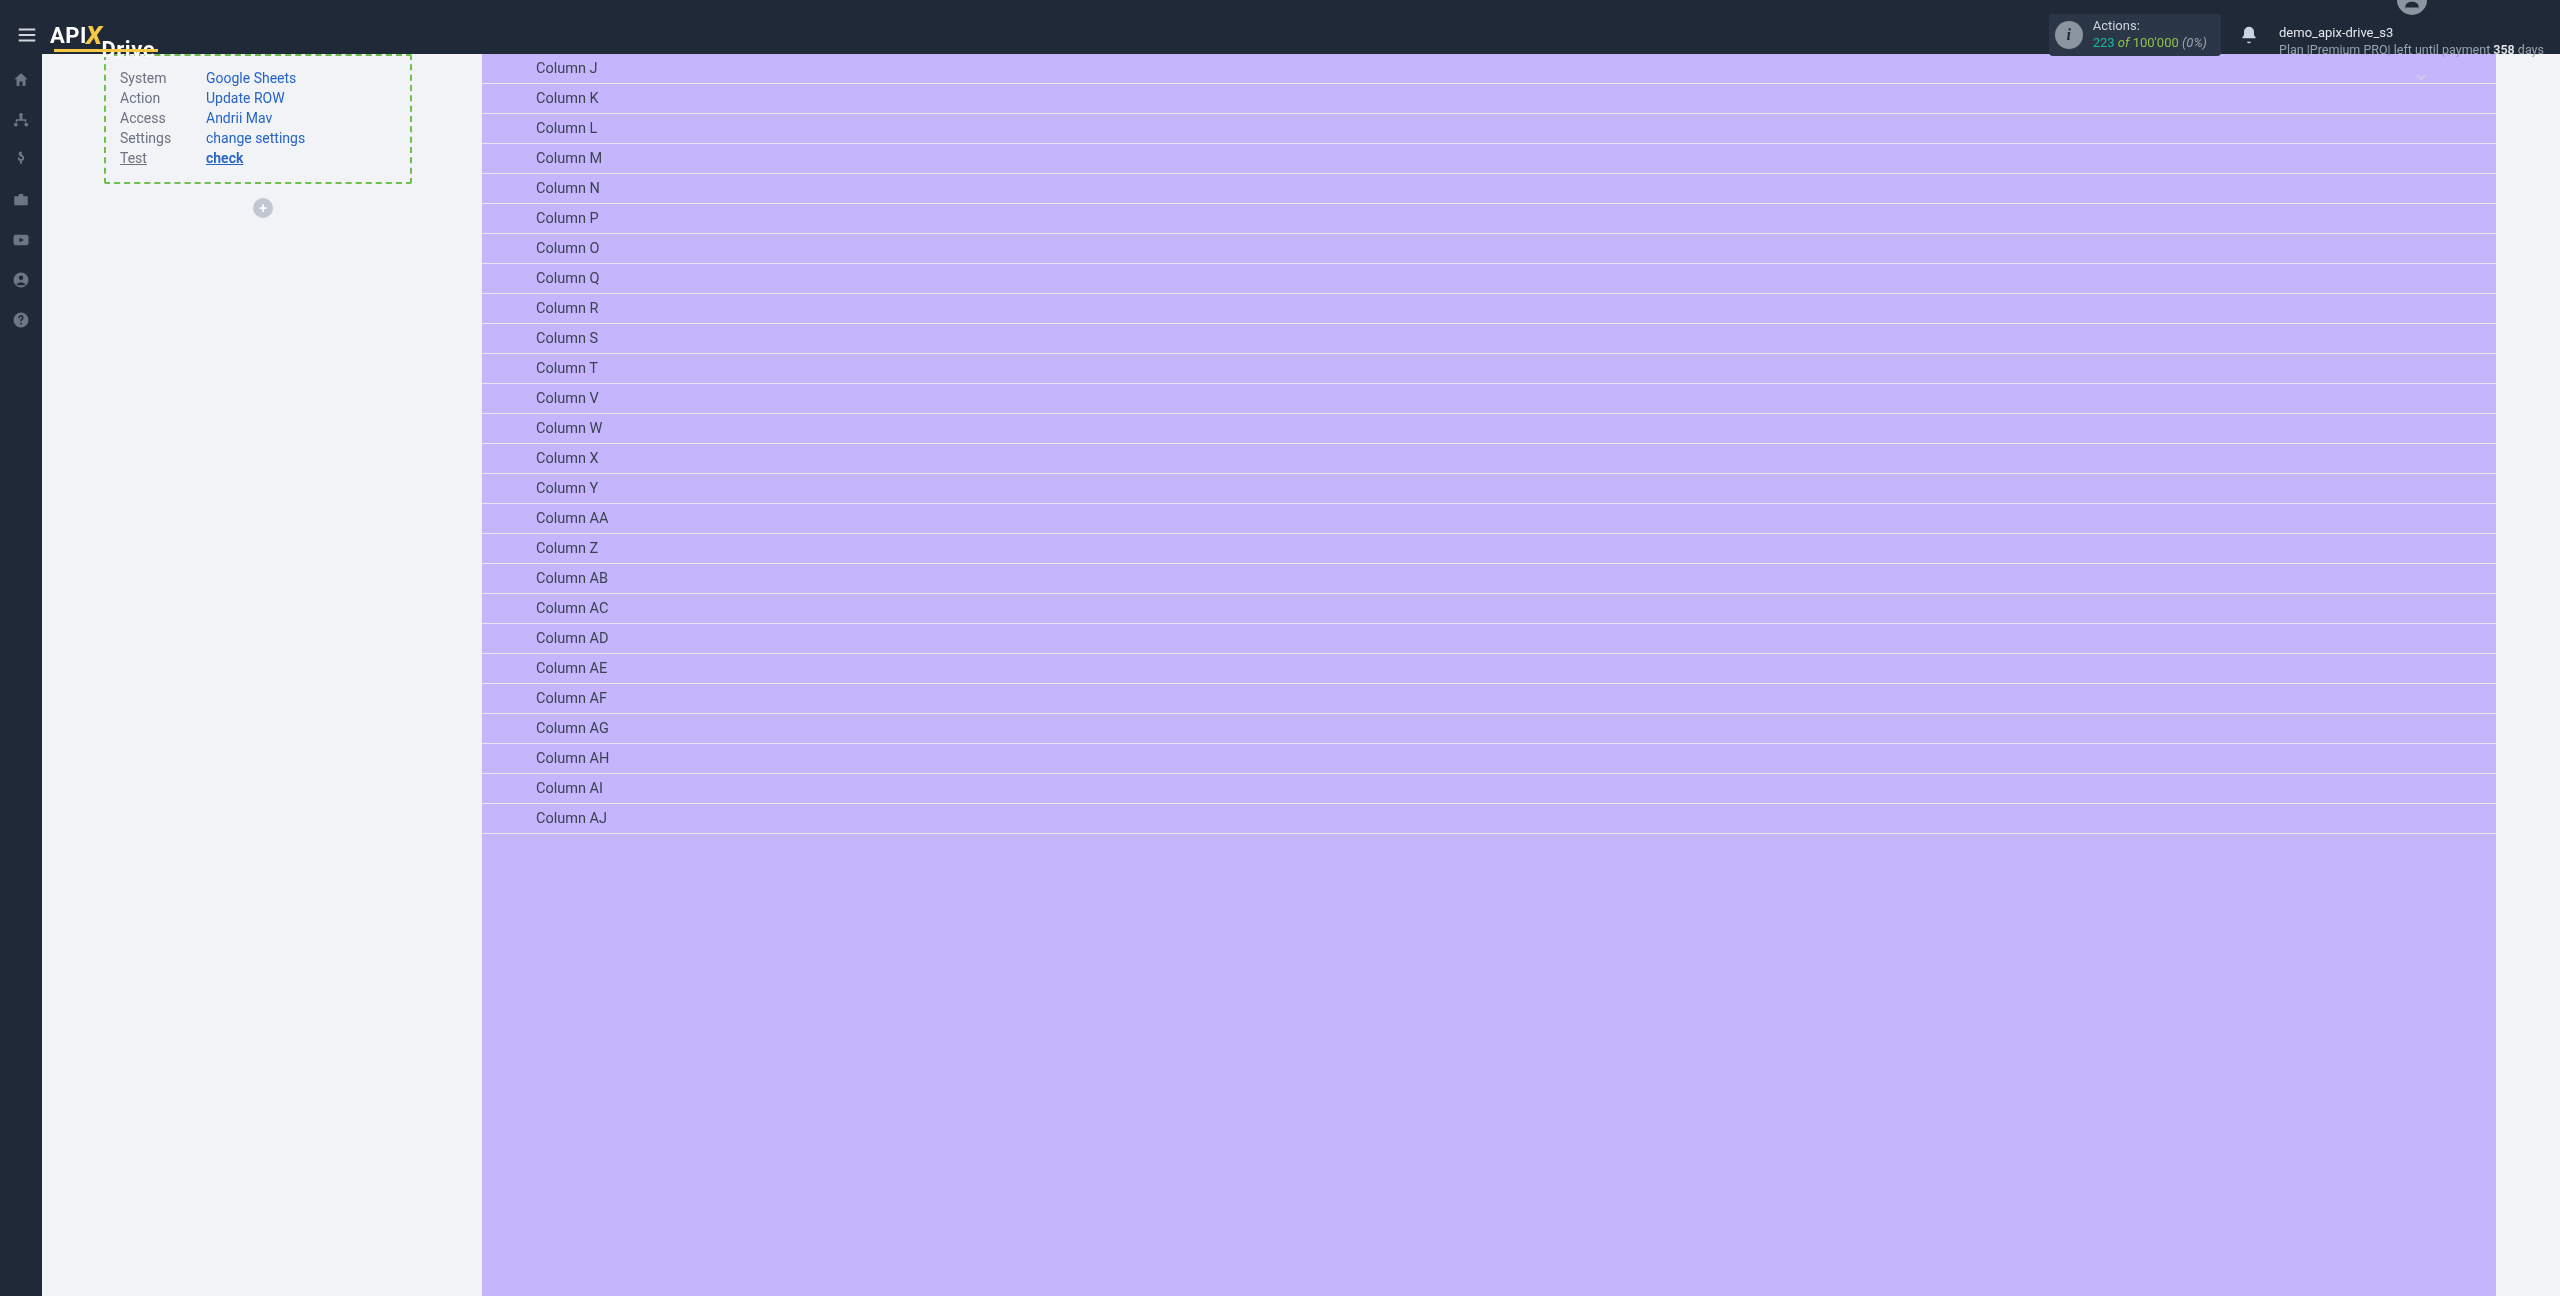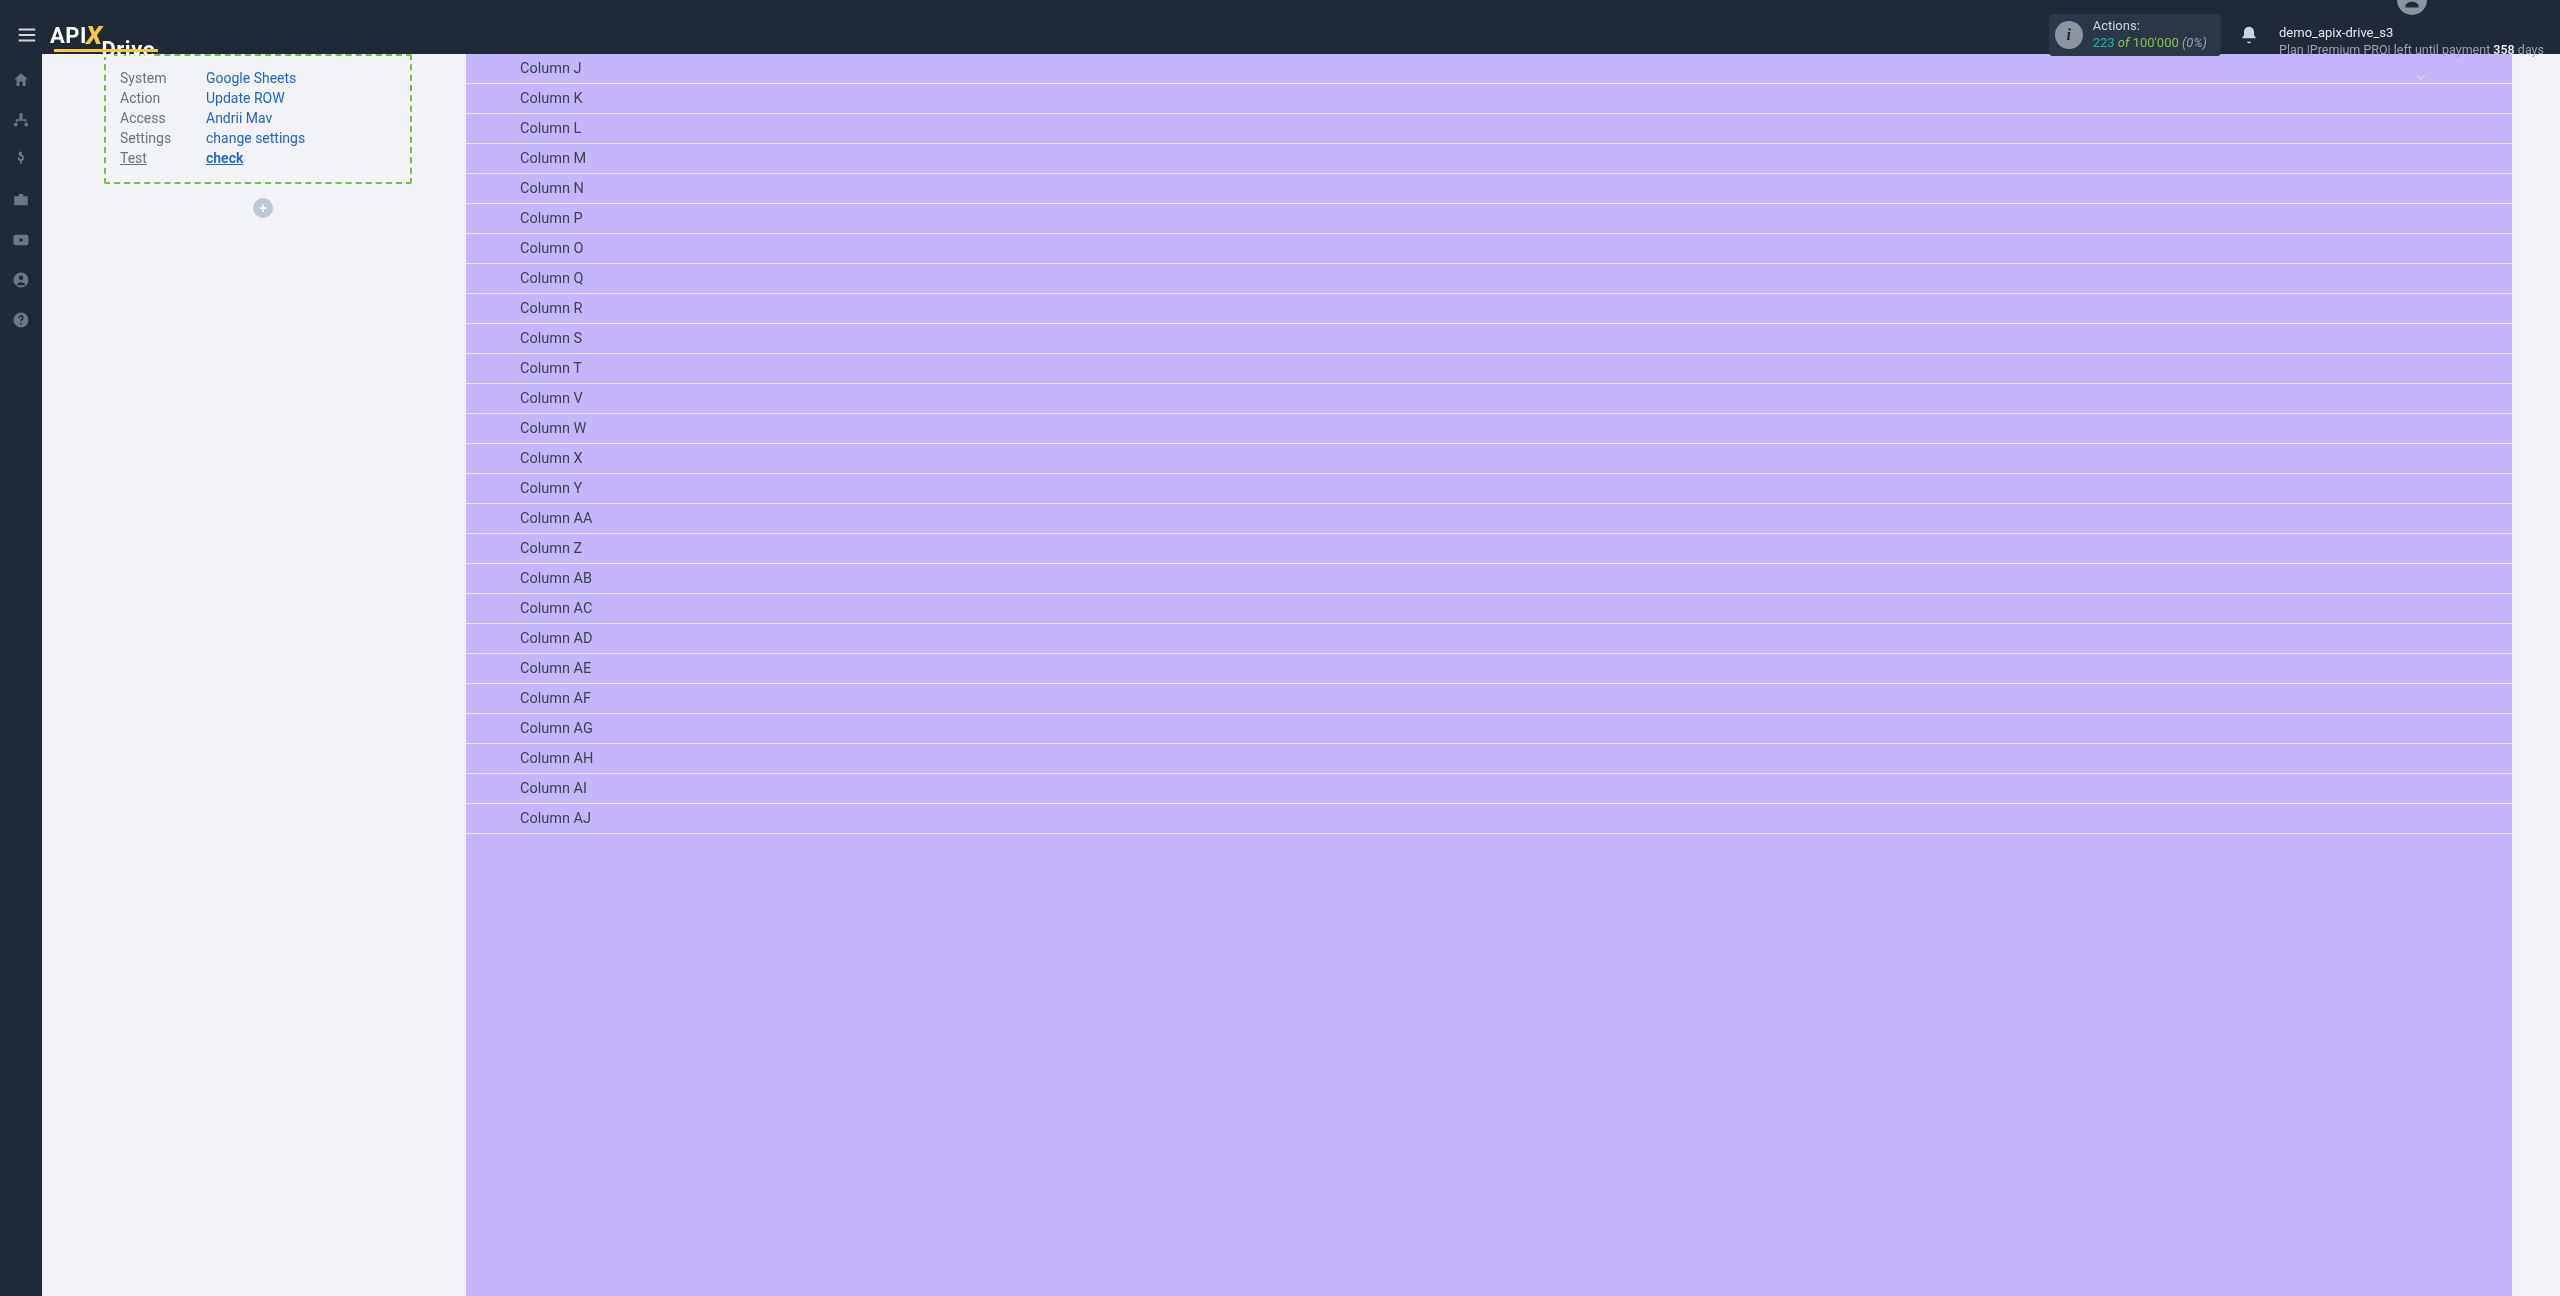--- a/index.html
+++ b/index.html
@@ -77,21 +77,21 @@
     display: flex; align-items: center; justify-content: center;
     color: #6b7785;
     cursor: pointer;
   }
   
   .page {
     margin-left: 42px;
     margin-top: 54px;
     padding: 0 24px 0 24px;
     display: flex;
-    gap: 0;
+    gap: 16px;
   }
   
   .left-col {
     width: 400px;
     flex-shrink: 0;
     padding-top: 0;
   }
   
   .card {
     border: 2px dashed #6fbf4b;

